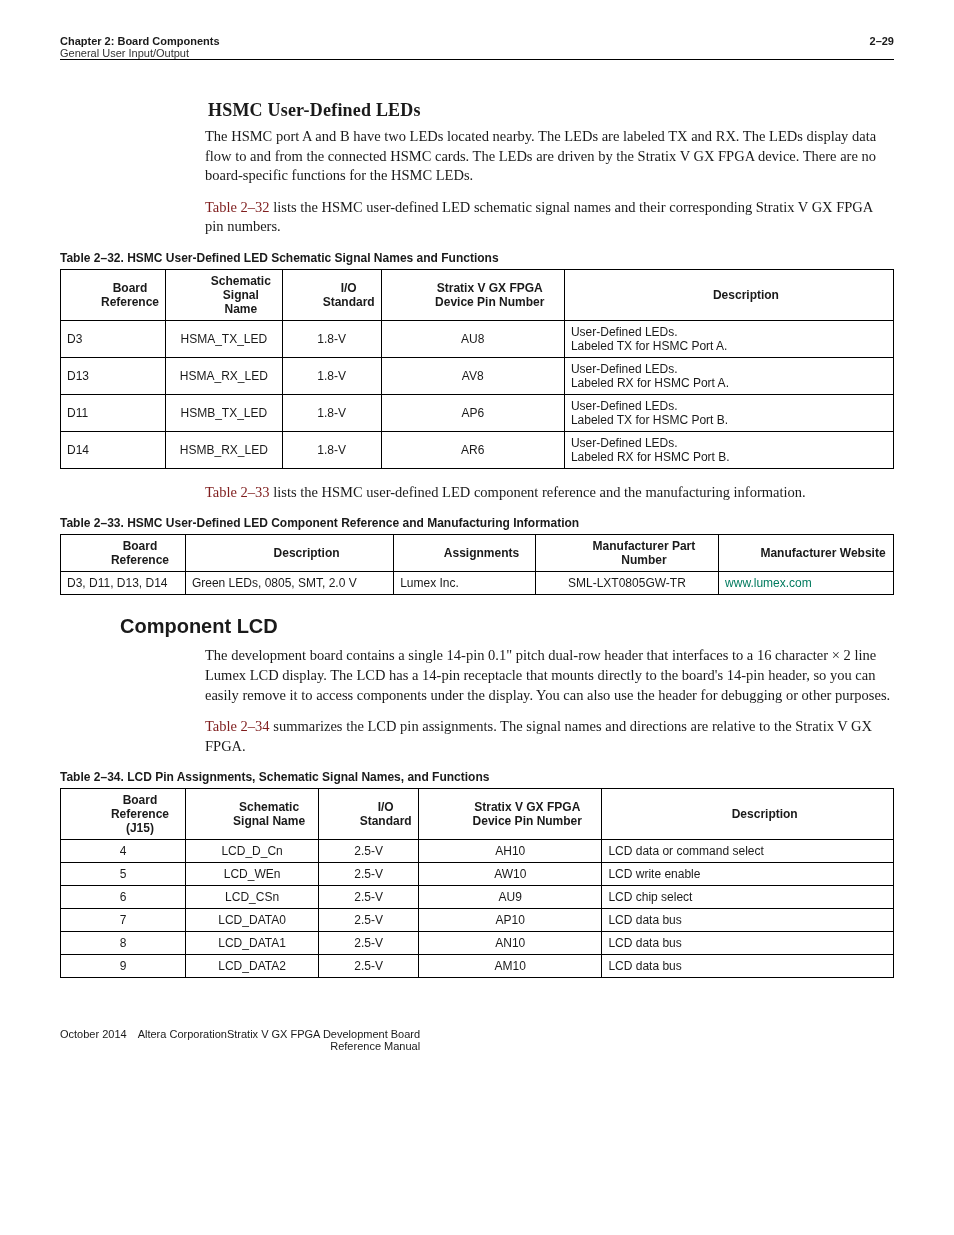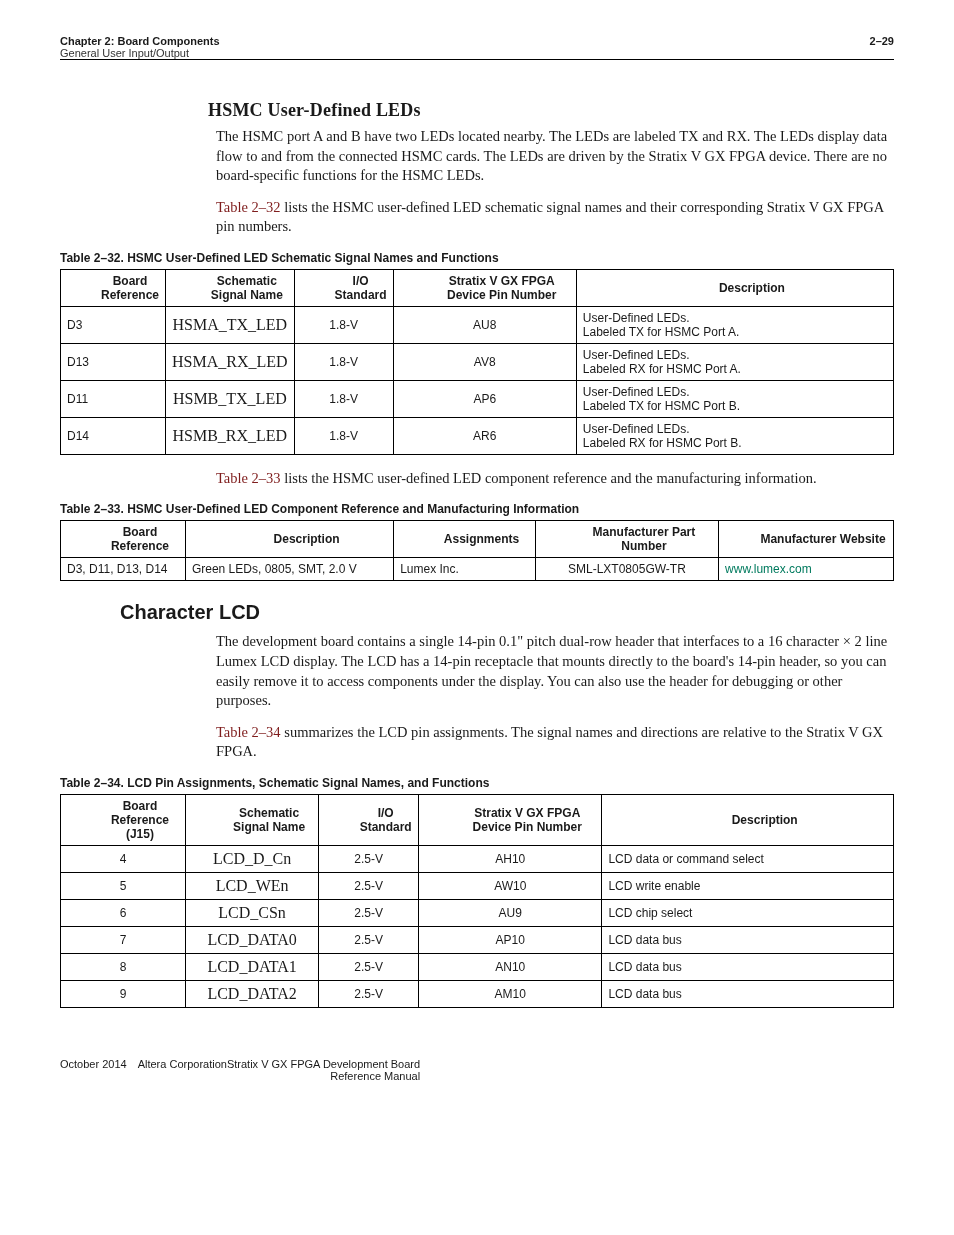--- a/index.html
+++ b/index.html
@@ -35,21 +35,21 @@
   h2 {
     font-family: Arial, Helvetica, sans-serif;
     font-weight: 800;
     font-size: 20px;
     margin: 20px 0 8px 60px;
   }
   p.body {
     font-family: "Palatino Linotype", Palatino, "Book Antiqua", serif;
     font-size: 14.5px;
     line-height: 1.35;
-    margin: 0 0 12px 16px;
+    margin: 0 0 12px 5px;
   }
   .xref { color: #7f1d1d; }
   .caption {
     font-family: Arial, Helvetica, sans-serif;
     font-weight: 800;
     font-size: 12px;
     margin: 14px 0 4px 0;
   }
   table.data {
     border-collapse: collapse;
@@ -61,21 +61,21 @@
     border: 1px solid #000;
     padding: 4px 6px;
     vertical-align: middle;
   }
   table.data th {
     font-weight: 800;
     text-align: center;
     padding-left: 40px;
   }
   .c { text-align: center; }
-  .mono { font-family: Liberation Serif, serif; font-size: 16px; }
+  .mono { font-family: Liberation Sans, sans-serif; font-size: 12px; }
   .footer {
     display: flex;
     justify-content: flex-start;
     font-family: Arial, Helvetica, sans-serif;
     font-size: 11px;
     margin-top: 50px;
   }
   .footer .right { text-align: right; }
   a.link { color: #007a5e; text-decoration: none; }
 </style>
@@ -162,21 +162,21 @@
     <tr>
       <td>D3, D11, D13, D14</td>
       <td>Green LEDs, 0805, SMT, 2.0 V</td>
       <td>Lumex Inc.</td>
       <td class="c">SML-LXT0805GW-TR</td>
       <td><a class="link">www.lumex.com</a></td>
     </tr>
   </tbody>
 </table>
 
-<h2>Character LCD</h2>
+<h2>Component LCD</h2>
 <div class="indent">
   <p class="body">The development board contains a single 14-pin 0.1" pitch dual-row header that interfaces to a 16 character × 2 line Lumex LCD display. The LCD has a 14-pin receptacle that mounts directly to the board's 14-pin header, so you can easily remove it to access components under the display. You can also use the header for debugging or other purposes.</p>
   <p class="body">
     <span class="xref">Table 2–34</span><span> summarizes the LCD pin assignments. The signal names and directions are relative to the Stratix V GX FPGA.</span>
   </p>
 </div>
 
 <div class="caption">Table 2–34. LCD Pin Assignments, Schematic Signal Names, and Functions</div>
 <table class="data">
   <thead>

